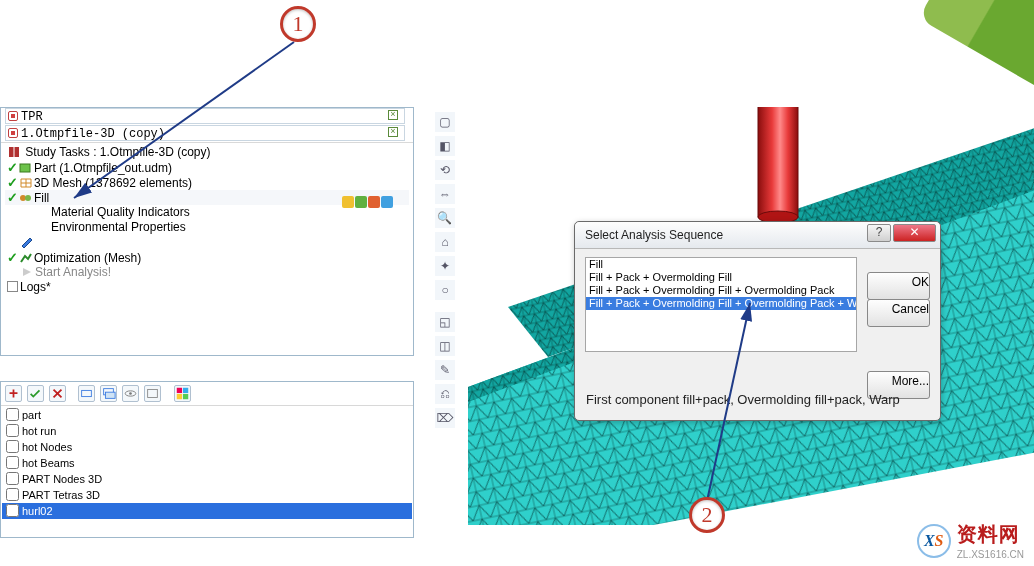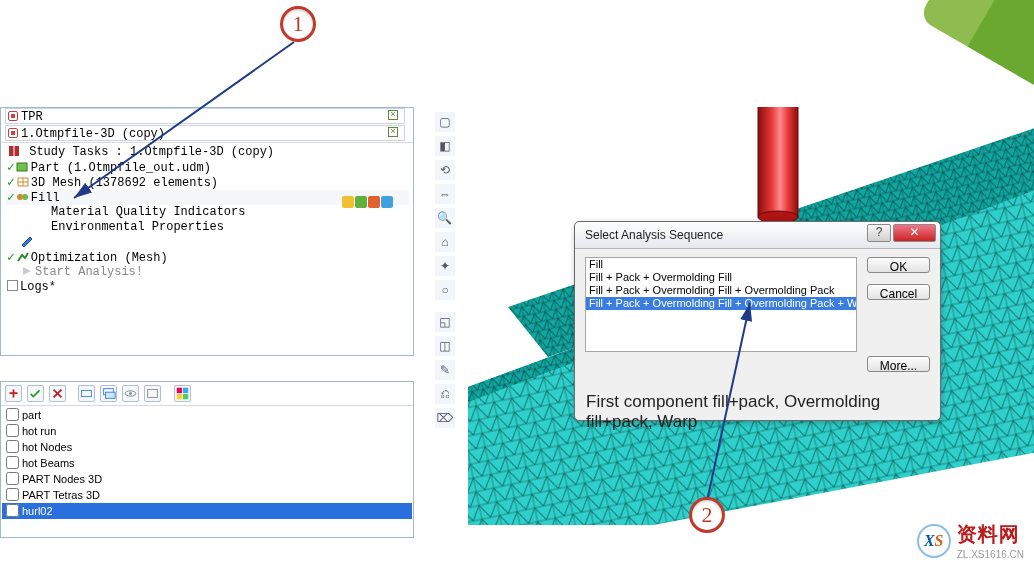--- a/index.html
+++ b/index.html
@@ -11,21 +11,21 @@
   
   .left-wrap { position: absolute; left: 0; top: 107px; width: 417px; height: 418px; border: none; }
 
   
   .proj-top { width: 414px; height: 249px; border: 1px solid #9fb8cb; background: #fff; position: relative; }
   .proj-tabs { height: 35px; border-bottom: 1px solid #d9d9d9; padding: 0 4px; }
   .tab { display: inline-block; height: 16px; line-height: 16px; margin: 0 1px 1px 0; padding: 0 6px 0 2px; border: 1px solid #c9d6e1; font-family: "Courier New", monospace; font-size: 12px; background: #fff; position: relative; }
   .tab .sq { display: inline-block; width: 10px; height: 10px; border: 1px solid #c04040; border-radius: 2px; margin-right: 3px; vertical-align: -1px; position: relative; }
   .tab .sq::after { content: ""; position: absolute; left: 2px; top: 2px; width: 4px; height: 4px; background: #d04040; }
   .tab .close { float: right; width: 10px; height: 10px; border: 1px solid #5a8a3a; color: #5a8a3a; text-align: center; font-size: 9px; line-height: 8px; margin-left: 6px; margin-top: 1px; }
-  .tree { padding: 2px 4px; font-family: Liberation Mono, monospace; font-size: 12px; }
+  .tree { padding: 2px 4px; font-family: Liberation Sans, sans-serif; font-size: 12px; }
   .tree-row { height: 15px; line-height: 15px; white-space: nowrap; position: relative; padding-left: 2px; }
   .tree-row.sel { background: #f5f7fa; }
   .chk { display: inline-block; width: 11px; height: 11px; border: 1px solid #888; margin-right: 2px; vertical-align: -1px; }
   .ico { display: inline-block; width: 14px; height: 12px; vertical-align: -2px; margin-right: 1px; }
   .check-green { color: #1e9e1e; font-weight: bold; font-size: 13px; margin-right: 1px; }
   .icon-chain { position: absolute; right: 20px; top: 88px; }
   .icon-chain span { display: inline-block; width: 12px; height: 12px; margin-left: 1px; border-radius: 2px; }
 
   
   .proj-bot { width: 414px; height: 157px; border: 1px solid #9fb8cb; margin-top: 25px; background: #fff; }
@@ -48,22 +48,22 @@
   .dialog { position: absolute; left: 574px; top: 221px; width: 367px; height: 200px; background: #f0f0f0; border: 1px solid #6a6a6a; border-radius: 5px; box-shadow: 1px 2px 6px rgba(0,0,0,0.25); }
   .dlg-title { height: 27px; background: linear-gradient(#fdfdfd, #e5e9ee); border-bottom: 1px solid #b8b8b8; border-radius: 5px 5px 0 0; padding: 0 4px 0 10px; line-height: 27px; font-size: 12px; color: #222; position: relative; }
   .dlg-btns { position: absolute; right: 4px; top: 2px; display: flex; }
   .winbtn { width: 28px; height: 18px; border: 1px solid #8a8a8a; border-radius: 2px; margin-left: 2px; background: linear-gradient(#f6f6f6,#d0d0d0); text-align: center; font-size: 12px; line-height: 14px; color: #444; }
   .winbtn.help { width: 24px; }
   .winbtn.close { background: linear-gradient(#e78,#c22); color: #fff; width: 43px; }
   .dlg-body { padding: 8px 10px; position: relative; height: 170px; }
   .listbox { width: 272px; height: 95px; border: 1px solid #a6a6a6; background: #fff; font-size: 11px; overflow: hidden; }
   .listbox .opt { height: 13px; line-height: 13px; padding: 0 3px; white-space: nowrap; }
   .listbox .opt.hi { background: #3a7de0; color: #fff; }
-  .dlg-b { position: absolute; width: 63px; height: 16px; background: linear-gradient(#fefefe,#e2e2e2); border: 1px solid #888; border-radius: 3px; font-size: 12px; text-align: center; line-height: 19px; }
-  .desc { position: absolute; left: 11px; top: 143px; font-size: 17px; color: #222; }
+  .dlg-b { position: absolute; width: 63px; height: 28px; background: linear-gradient(#fefefe,#e2e2e2); border: 1px solid #888; border-radius: 3px; font-size: 12px; text-align: right; line-height: 19px; margin-top: 15px; }
+  .desc { position: absolute; left: 11px; top: 143px; font-size: 13px; color: #222; text-align: right; }
 
   
   .anno { position: absolute; width: 36px; height: 36px; border: 3px solid #c0392b; border-radius: 50%; background: #fff; text-align: center; line-height: 30px; font-size: 22px; font-family: Georgia, serif; color: #c0392b; box-shadow: 0 1px 3px rgba(0,0,0,.25) inset; z-index: 50; }
 
   
   .wm { position: absolute; right: 10px; bottom: 6px; font-size: 11px; color: #888; text-align: left; display: flex; align-items: center; gap: 6px; }
   .wm .logo { width: 34px; height: 34px; border: 2px solid #8bbde8; border-radius: 50%; display: flex; align-items: center; justify-content: center; font-style: italic; font-weight: bold; font-family: Georgia, serif; }
   .wm .logo span:first-child { color: #0a58a0; font-size: 16px; }
   .wm .logo span:last-child { color: #e05a10; font-size: 16px; }
   .wm .txt b { font-size: 20px; color: #b91c1c; font-weight: bold; display: block; letter-spacing: 1px; }

